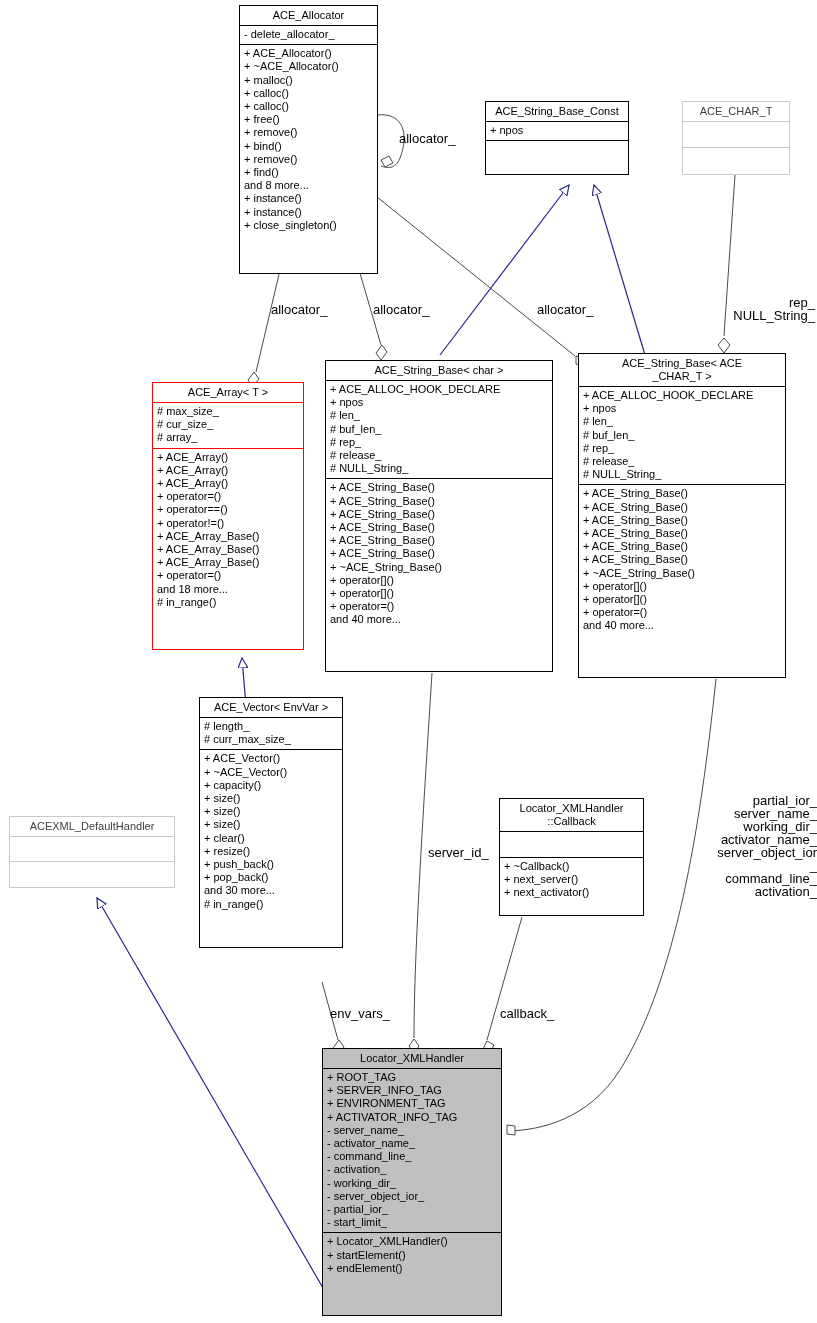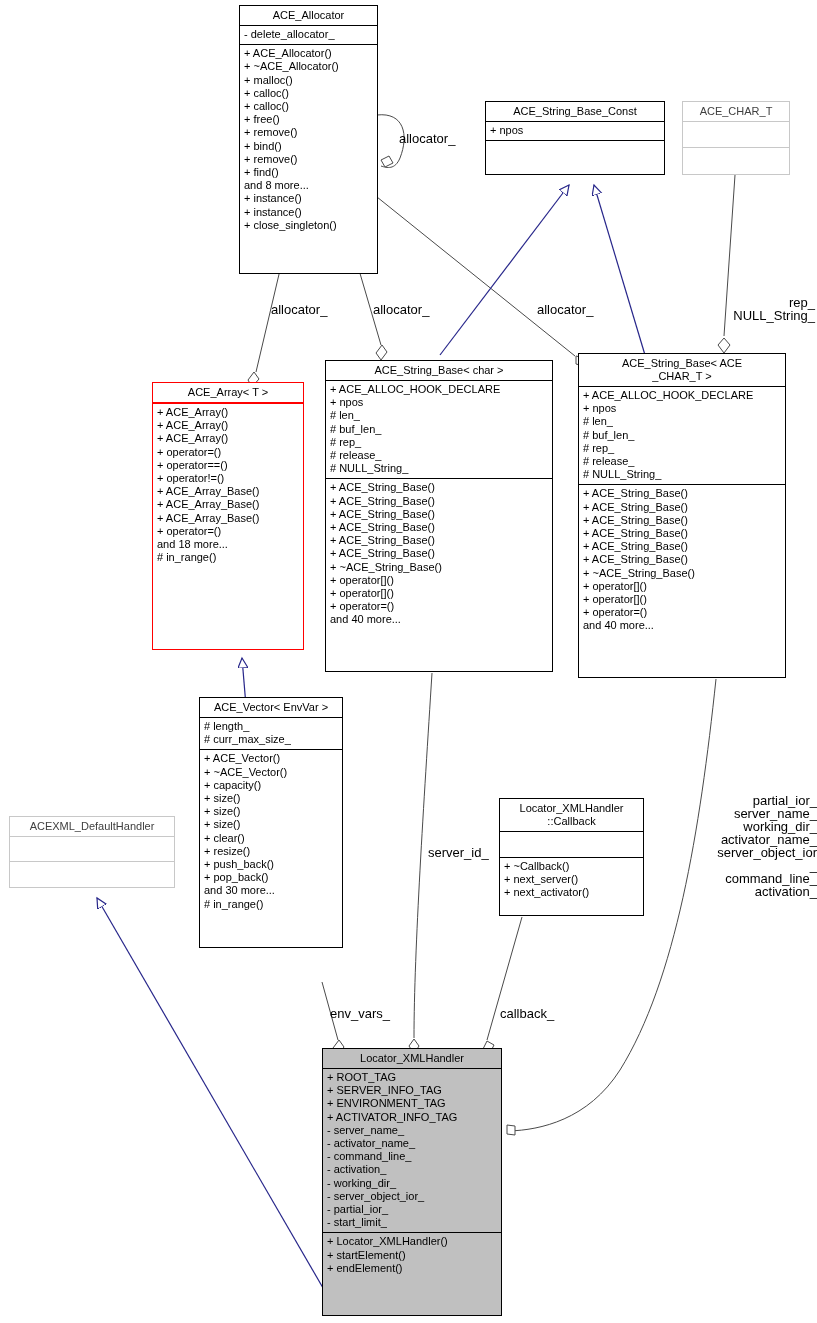--- a/index.html
+++ b/index.html
@@ -127,41 +127,46 @@
         <div class="row">+ bind()</div>
         <div class="row">+ remove()</div>
         <div class="row">+ find()</div>
         <div class="row">and 8 more...</div>
         <div class="row">+ instance()</div>
         <div class="row">+ instance()</div>
         <div class="row">+ close_singleton()</div>
       </div>
   </div>
 
-  <div class="node" style="left:485px;top:101px;width:180px;height:74px;">
+  <div class="node" style="left:485px;top:101px;width:144px;height:74px;">
     <div class="title">ACE_String_Base_Const</div>
     <div class="sep"></div>
     <div class="compartment">
         <div class="row">+ npos</div>
       </div>
     <div class="sep"></div>
     <div class="compartment" style="min-height:20px;"></div>
   </div>
 
   <div class="node faded" style="left:682px;top:101px;width:108px;height:74px;">
     <div class="title">ACE_CHAR_T</div>
     <div class="sep"></div>
     <div class="compartment" style="min-height:20px;"></div>
     <div class="sep"></div>
     <div class="compartment" style="min-height:20px;"></div>
   </div>
 
   <div class="node red" style="left:152px;top:382px;width:152px;height:268px;">
     <div class="title">ACE_Array&lt; T &gt;</div>
     <div class="sep"></div>
+    <div class="compartment">
+        <div class="row"># max_size_</div>
+        <div class="row"># cur_size_</div>
+        <div class="row"># array_</div>
+      </div>
     <div class="sep"></div>
     <div class="compartment">
         <div class="row">+ ACE_Array()</div>
         <div class="row">+ ACE_Array()</div>
         <div class="row">+ ACE_Array()</div>
         <div class="row">+ operator=()</div>
         <div class="row">+ operator==()</div>
         <div class="row">+ operator!=()</div>
         <div class="row">+ ACE_Array_Base()</div>
         <div class="row">+ ACE_Array_Base()</div>

